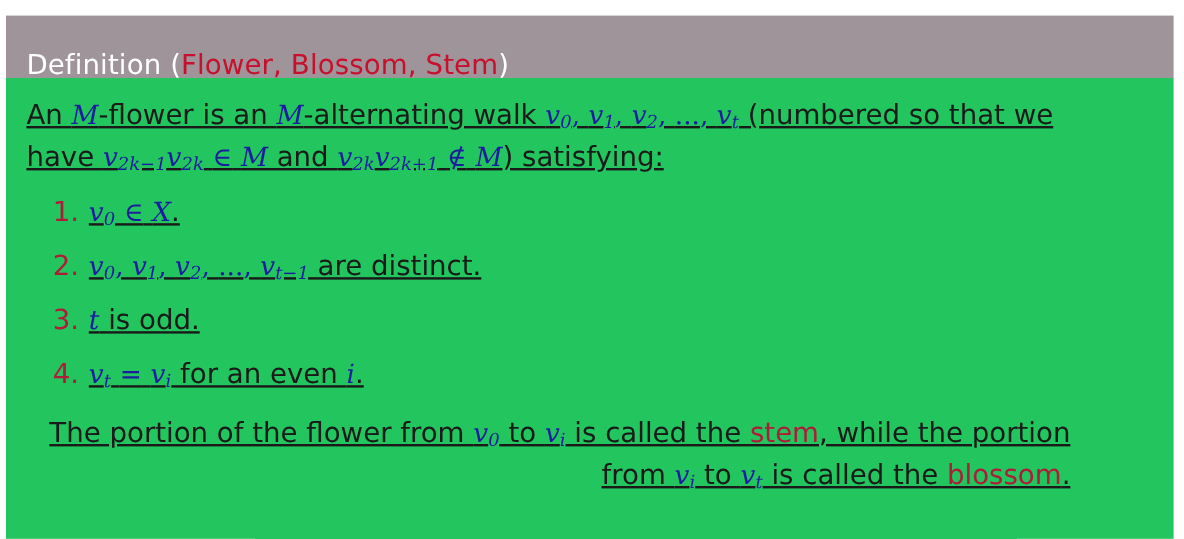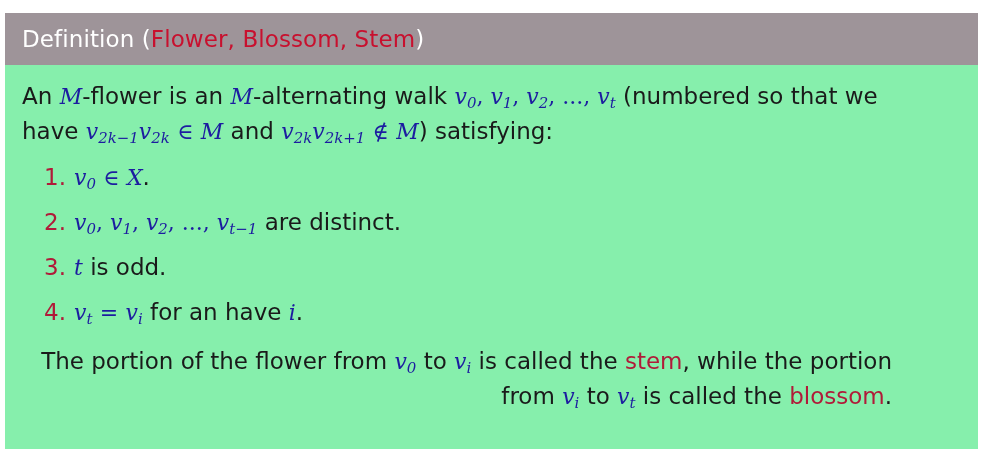--- a/index.html
+++ b/index.html
@@ -20,33 +20,34 @@
     top: 13px;
     width: 973px;
   }
 
   #block-header {
     background: #9e9499;
     color: #ffffff;
     font-size: 23px;
     line-height: 52px;
     height: 52px;
-    padding: 0 0 0 17px;
+    padding: 16px 0 0 17px;
     box-sizing: border-box;
     letter-spacing: 0.1px;
     white-space: nowrap;
   }
 
   #block-body {
-    background: #86efac;
+    background: #22c55e;
     color: #1a1a1a;
     font-size: 23px;
     padding: 14px 22px 20px 17px;
     box-sizing: border-box;
     min-height: 384px;
+    text-decoration: underline;
   }
 
   .para {
     line-height: 35px;
     max-width: 870px;
     margin: 0;
     text-align: left;
   }
 
   .para.lead { margin-bottom: 6px; }
@@ -107,20 +108,20 @@
     <p class="para lead"><span>An </span><span class="mv">M</span><span>-flower is an </span><span class="mv">M</span><span>-alternating walk </span><span class="nb"><span class="mv"><span>v</span><sub>0</sub></span><span class="mop">, </span><span class="mv"><span>v</span><sub>1</sub></span><span class="mop">, </span><span class="mv"><span>v</span><sub>2</sub></span><span class="mop">, </span><span class="mop">...</span><span class="mop">, </span><span class="mv"><span>v</span><sub>t</sub></span></span><span> (numbered so that we have </span><span class="nb"><span class="mv"><span>v</span><sub>2k−1</sub></span><span class="mv"><span>v</span><sub>2k</sub></span> <span class="mop">∈</span> <span class="mv">M</span></span><span> and </span><span class="nb"><span class="mv"><span>v</span><sub>2k</sub></span><span class="mv"><span>v</span><sub>2k+1</sub></span> <span class="mop">∉</span> <span class="mv">M</span></span><span>) satisfying:</span></p>
 
     <ol class="conditions">
 
       <li><span class="num">1.</span><span class="mv"><span>v</span><sub>0</sub></span> <span class="mop">∈</span> <span class="mv">X</span><span>.</span></li>
 
       <li><span class="num">2.</span><span class="mv"><span>v</span><sub>0</sub></span><span class="mop">, </span><span class="mv"><span>v</span><sub>1</sub></span><span class="mop">, </span><span class="mv"><span>v</span><sub>2</sub></span><span class="mop">, </span><span class="mop">...</span><span class="mop">, </span><span class="mv"><span>v</span><sub>t−1</sub></span><span> are distinct.</span></li>
 
       <li><span class="num">3.</span><span class="mv">t</span><span> is odd.</span></li>
 
-      <li><span class="num">4.</span><span class="mv"><span>v</span><sub>t</sub></span> <span class="mop">=</span> <span class="mv"><span>v</span><sub>i</sub></span><span> for an have </span><span class="mv">i</span><span>.</span></li>
+      <li><span class="num">4.</span><span class="mv"><span>v</span><sub>t</sub></span> <span class="mop">=</span> <span class="mv"><span>v</span><sub>i</sub></span><span> for an even </span><span class="mv">i</span><span>.</span></li>
 
     </ol>
 
     <p class="para tail"><span>The portion of the flower from </span><span class="mv"><span>v</span><sub>0</sub></span><span> to </span><span class="mv"><span>v</span><sub>i</sub></span><span> is called the </span><span class="red">stem</span><span>, while the portion from </span><span class="mv"><span>v</span><sub>i</sub></span><span> to </span><span class="mv"><span>v</span><sub>t</sub></span><span> is called the </span><span class="red">blossom</span><span>.</span></p>
 
   </div>
 </div>
 
 </body></html>

